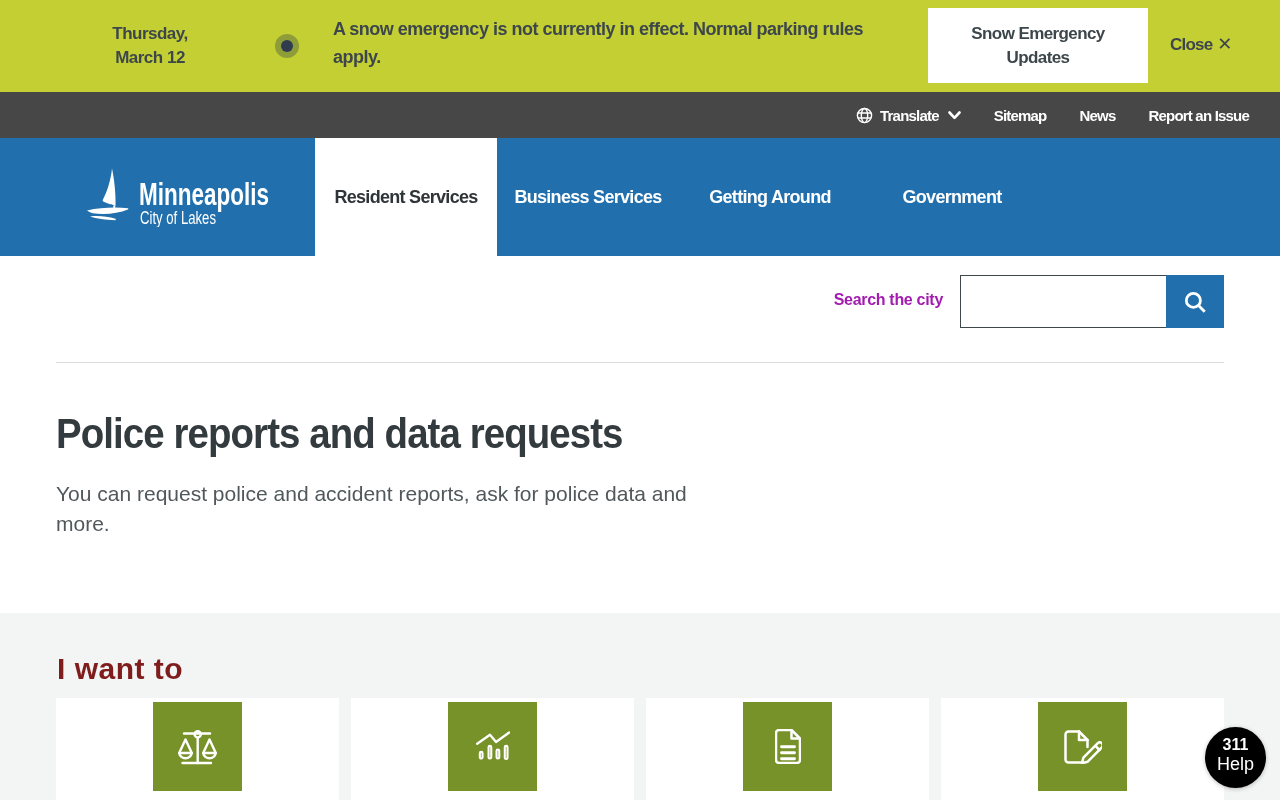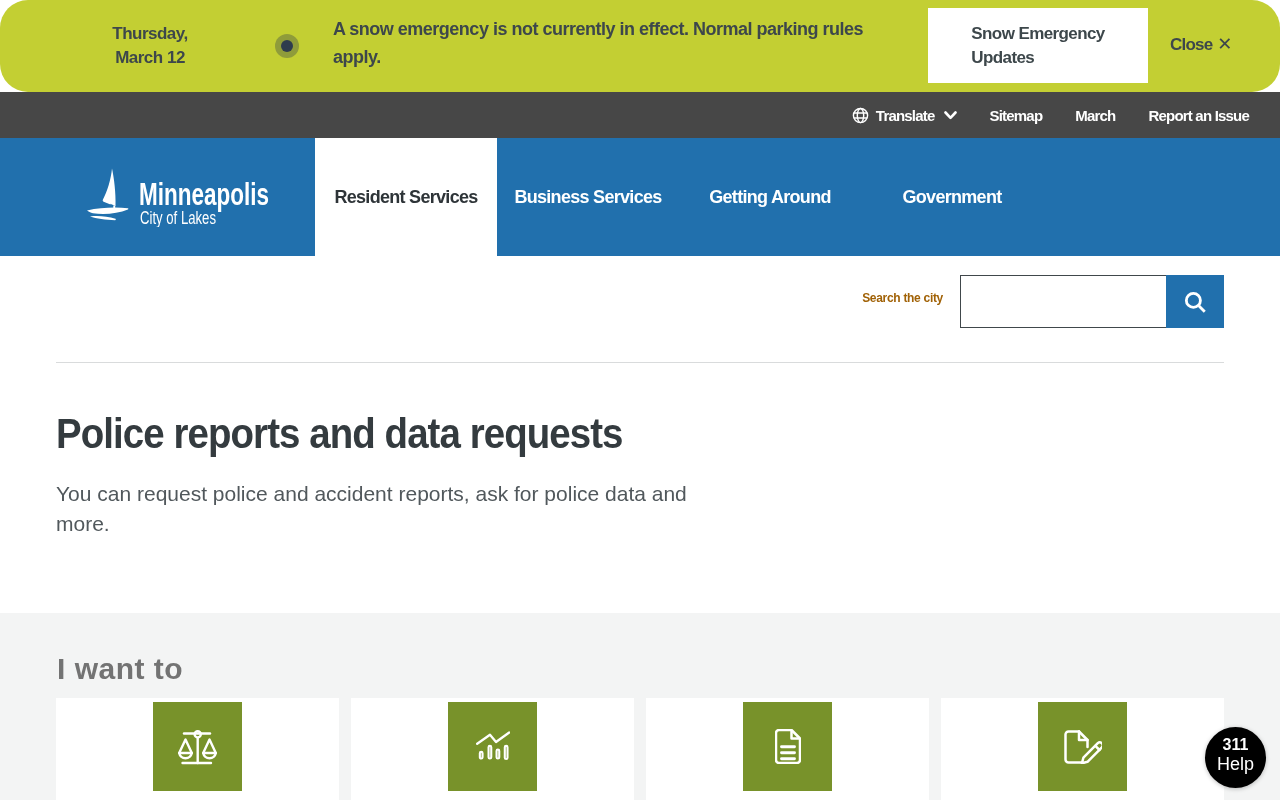--- a/index.html
+++ b/index.html
@@ -1,30 +1,30 @@
 <!DOCTYPE html>
 <html><head>
 <meta charset="utf-8">
 <style>
 * { margin:0; padding:0; box-sizing:border-box; }
 html,body { width:1280px; height:800px; overflow:hidden; }
 body { font-family:"Liberation Sans", sans-serif; background:#fff; }
 
 
-.banner { position:relative; width:1280px; height:92px; background:#c3cf33;border-radius:28px; }
+.banner { position:relative; width:1280px; height:92px; background:#c3cf33; }
 .banner .date { position:absolute; left:100px; top:22px; width:100px; text-align:center;
   font-size:17px; font-weight:700; color:#3d474b; line-height:24px; letter-spacing:-0.5px; }
 .banner .sicon { position:absolute; left:275px; top:34px; width:24px; height:24px; border-radius:50%;
   background:#8f9c3a; }
 .banner .sicon::after { content:""; position:absolute; left:6px; top:6px; width:12px; height:12px;
   border-radius:50%; background:#2e3c4d; }
 .banner .msg { position:absolute; left:333px; top:15px; width:545px;
   font-size:18px; font-weight:700; color:#3d474b; line-height:28px; letter-spacing:-0.5px; }
 .banner .btn { position:absolute; left:928px; top:8px; width:220px; height:75px; background:#fff;
-  display:flex; align-items:center; justify-content:center; text-align:left;
+  display:flex; align-items:center; justify-content:center; text-align:center;
   font-size:17px; font-weight:700; color:#3d474b; line-height:24px; letter-spacing:-0.6px; }
 .banner .close { position:absolute; left:1170px; top:33px; font-size:17px; font-weight:700; color:#3d474b; letter-spacing:-0.8px; }
 .banner .close .x { font-weight:400; font-size:18px; margin-left:5px; }
 
 
 .utilbar { width:1280px; height:46px; background:#474747; color:#fff;
   display:flex; align-items:center; justify-content:flex-end; padding-right:31px;
   font-size:15px; font-weight:700; letter-spacing:-0.8px; }
 .utilbar .item { margin-left:33px; }
 .utilbar .translate { display:flex; align-items:center; }
@@ -40,33 +40,33 @@
   color:#fff; font-size:18px; font-weight:700; letter-spacing:-0.7px; }
 .navtab.active { background:#fff; color:#2e3438; }
 
 
 .crumbrow { position:relative; width:1280px; height:106px; }
 .crumbs { position:absolute; left:56px; top:33px; width:700px; font-size:16px; font-weight:700; letter-spacing:-0.6px;
   line-height:28px; color:#3a4246; }
 .crumbs a { color:#1d73b9; text-decoration:none; }
 .crumbs .sep { color:#9aa0a3; font-weight:700; padding:0 12px; }
 .searchwrap { position:absolute; left:960px; top:19px; display:flex; }
-.searchlabel { position:absolute; left:790px; top:35px; width:153px; text-align:right; font-size:12px; font-weight:700; color:#a16207; letter-spacing:-0.3px; }
+.searchlabel { position:absolute; left:790px; top:35px; width:153px; text-align:right; font-size:16px; font-weight:700; color:#a21caf; letter-spacing:-0.3px; }
 .searchbox { width:206px; height:53px; border:1px solid #40474b; background:#fff; border-right:none; }
 .searchbtn { width:58px; height:53px; background:#2170ad; display:flex; align-items:center; justify-content:center; }
 .rule { width:1168px; margin-left:56px; border-top:1px solid #d9dbdc; }
 
 
 .hero { padding-left:56px; }
 .hero h1 { margin-top:47px; font-size:42px; font-weight:700; color:#343b3f; letter-spacing:-1px; transform:scaleX(.915); transform-origin:left; width:720px; }
 .hero p { margin-top:21px; font-size:21px; color:#51585c; line-height:30px; }
 
 
 .iwant { position:absolute; left:0; top:613px; width:1280px; height:187px; background:#f3f4f4; }
-.iwant h2 { position:absolute; left:57px; top:39px; font-size:30px; font-weight:700; color:#737373; letter-spacing:0.5px; }
+.iwant h2 { position:absolute; left:57px; top:39px; font-size:30px; font-weight:700; color:#7f1d1d; letter-spacing:0.5px; }
 .cards { position:absolute; left:56px; top:85px; display:flex; }
 .card { width:283px; height:102px; background:#fff; margin-right:12px; }
 .card:last-child { margin-right:0; }
 .isq { width:89px; height:89px; background:#78922a; margin:4px auto 0;
   display:flex; align-items:center; justify-content:center; }
 
 
 .help { position:absolute; left:1205px; top:727px; width:61px; height:61px; border-radius:50%;
   background:#000000; color:#fff; text-align:center; box-shadow:0 1px 4px rgba(0,0,0,.25); }
 .help .n { font-size:16px; font-weight:700; margin-top:9px; line-height:18px; }
@@ -88,21 +88,21 @@
     <svg class="globe" viewBox="0 0 24 24" fill="none" stroke="#fff" stroke-width="2">
       <circle cx="12" cy="12" r="10"></circle>
       <ellipse cx="12" cy="12" rx="4.5" ry="10"></ellipse>
       <path d="M2.5 8.5h19M2.5 15.5h19"></path>
     </svg>
     Translate<svg class="caretsvg" width="13" height="9" viewBox="0 0 13 9" fill="none" stroke="#fff" stroke-width="2.6" stroke-linecap="round" stroke-linejoin="round">
         <path d="M1.5 1.5 L6.5 6.8 L11.5 1.5"></path>
       </svg>
   </div>
   <div class="item">Sitemap</div>
-  <div class="item">March</div>
+  <div class="item">News</div>
   <div class="item">Report an Issue</div>
 </div>
 
 <div class="nav">
   <div class="logo">
     <svg width="200" height="62" viewBox="0 0 200 62">
       <g fill="#fff">
         <path d="M26,3.5 C25,14 21.5,26 16.5,35.5 L29.5,41 C30,28 28,13 26,3.5 Z"></path>
         <path d="M17,36.5 L24.5,22 L24.5,39.5 Z"></path>
           <rect x="27.3" y="40.5" width="1.9" height="5.5"></rect>

